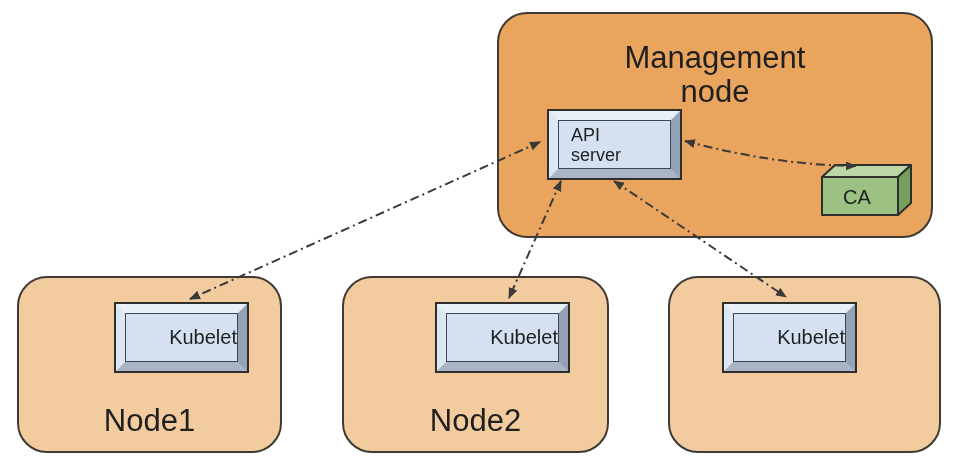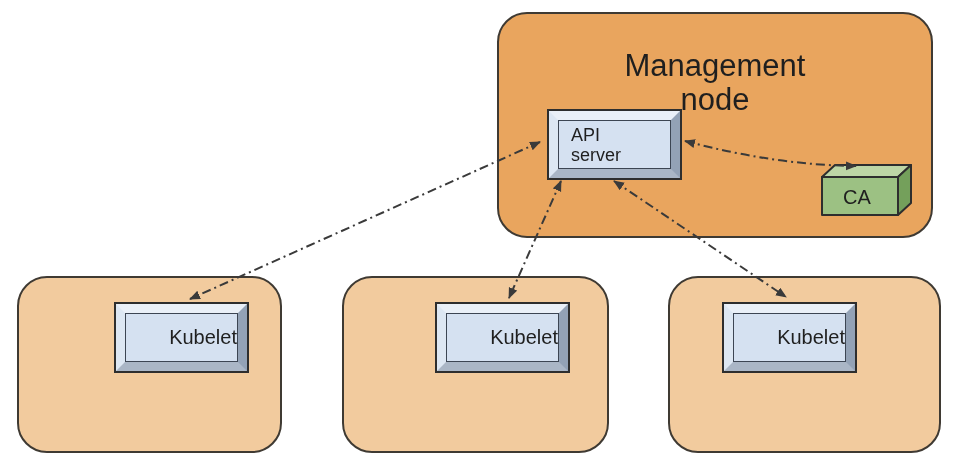--- a/index.html
+++ b/index.html
@@ -42,21 +42,21 @@
   .node-3 { left: 668px; width: 273px; }
 
   .group-label {
     position: absolute; left: 0; right: 0;
     text-align: center;
     font-size: 31px;
     line-height: 34px;
     color: var(--text);
   }
   .mgmt-label { top: 27px; }
-  .mgmt-label span { display: block; width: 250px; margin: 8px auto; }
+  .mgmt-label span { display: block; width: 250px; margin: 0 auto; }
   .node-label { top: 126px; }
 
   
   .bevel {
     position: absolute;
     width: 135px; height: 71px;
     border: 2px solid var(--bevel_outline);
   }
   .bevel .frame {
     position: absolute; inset: 0;
@@ -127,30 +127,32 @@
   </div>
 
   <div class="group-box node node-1">
     <div class="bevel kubelet-1">
       <div class="frame">
         <div class="face">
           <span>Kubelet</span>
         </div>
       </div>
     </div>
+    <div class="group-label node-label">Node1</div>
   </div>
 
   <div class="group-box node node-2">
     <div class="bevel kubelet-2">
       <div class="frame">
         <div class="face">
           <span>Kubelet</span>
         </div>
       </div>
     </div>
+    <div class="group-label node-label">Node2</div>
   </div>
 
   <div class="group-box node node-3">
     <div class="bevel kubelet-3">
       <div class="frame">
         <div class="face">
           <span>Kubelet</span>
         </div>
       </div>
     </div>

